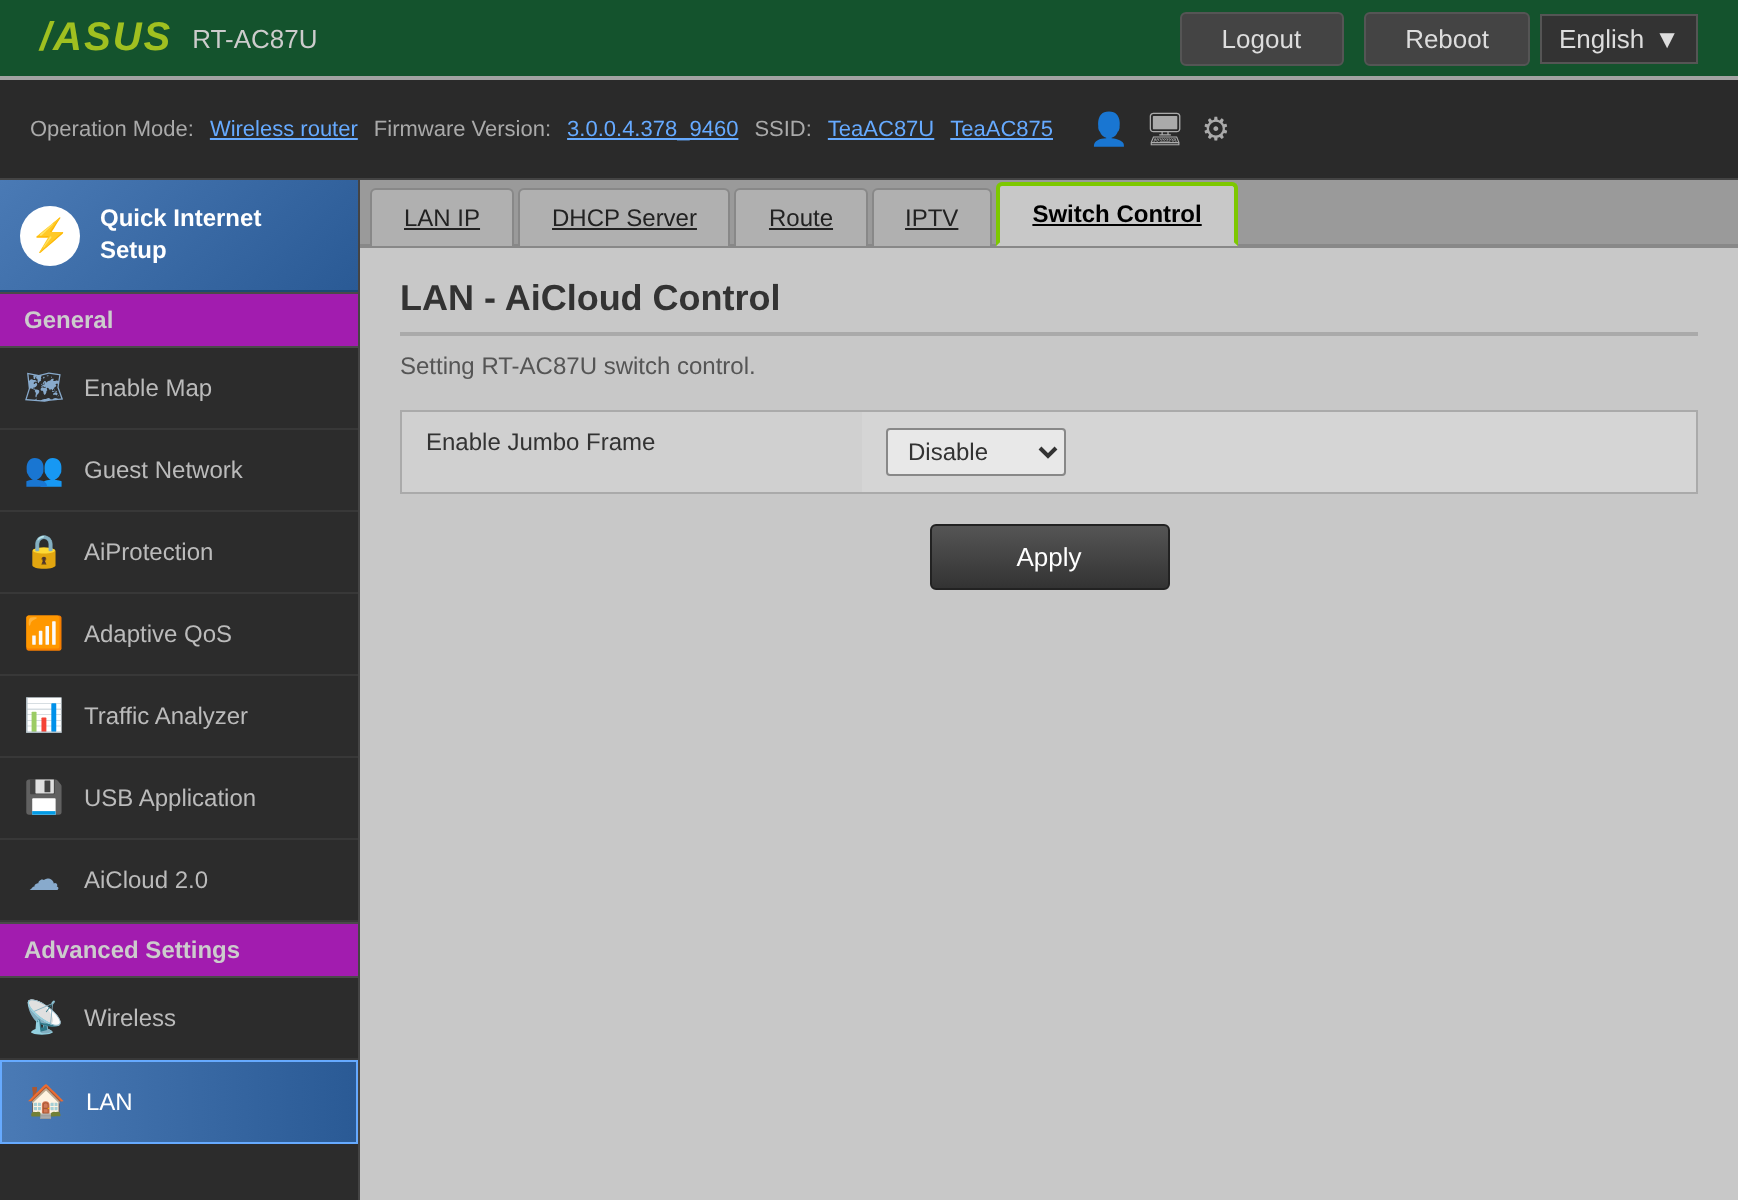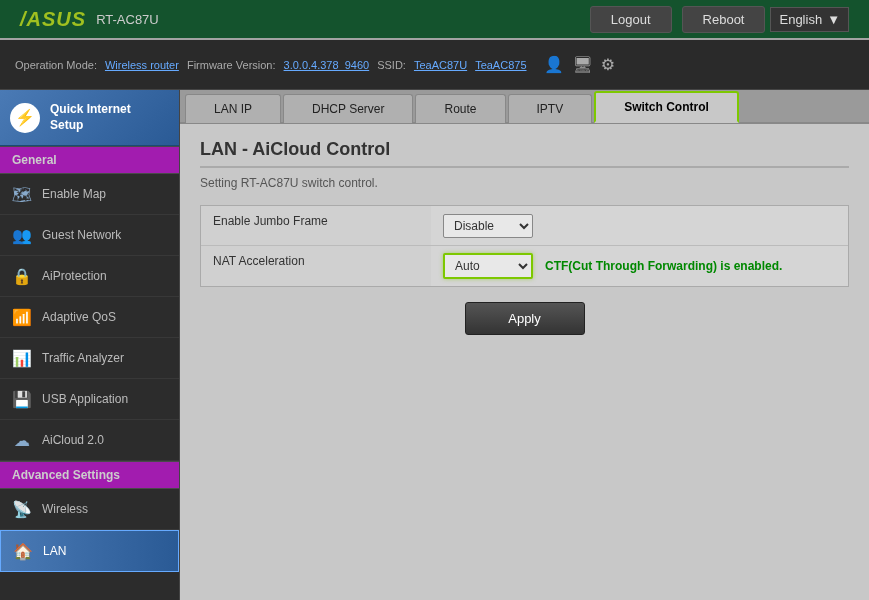--- a/index.html
+++ b/index.html
@@ -155,31 +155,32 @@
 
     
     .tabs {
       display: flex;
       background: #9a9a9a;
       border-bottom: 2px solid #888;
       padding: 0 5px;
       align-items: flex-end;
     }
     .tab {
-      padding: 7px 28px;
+      padding: 7px 16px;
       cursor: pointer;
       font-size: 12px;
       color: #222;
       background: #b0b0b0;
       border: 1px solid #888;
       border-bottom: none;
       margin-right: 2px;
       border-radius: 3px 3px 0 0;
       position: relative;
       top: 1px;
+      text-decoration: underline;
     }
     .tab.active {
       background: #c8c8c8;
       border: 2px solid #7dc800;
       border-bottom: 2px solid #c8c8c8;
       color: #000;
       font-weight: bold;
     }
 
     
@@ -387,31 +388,20 @@
         <div class="settings-row">
           <div class="settings-label">Enable Jumbo Frame</div>
           <div class="settings-value">
             <select class="settings-select">
               <option>Disable</option>
               <option>Enable</option>
             </select>
           </div>
         </div>
 
-        <div class="settings-row">
-          <div class="settings-label">NAT Acceleration</div>
-          <div class="settings-value">
-            <select class="settings-select highlighted">
-              <option>Auto</option>
-              <option>Enable</option>
-              <option>Disable</option>
-            </select>
-            <span class="ctf-text">CTF(Cut Through Forwarding) is enabled.</span>
-          </div>
-        </div>
       </div>
 
       <div class="apply-section">
         <button class="apply-btn">Apply</button>
       </div>
     </div>
   </div>
 </div>
 
 </body></html>

